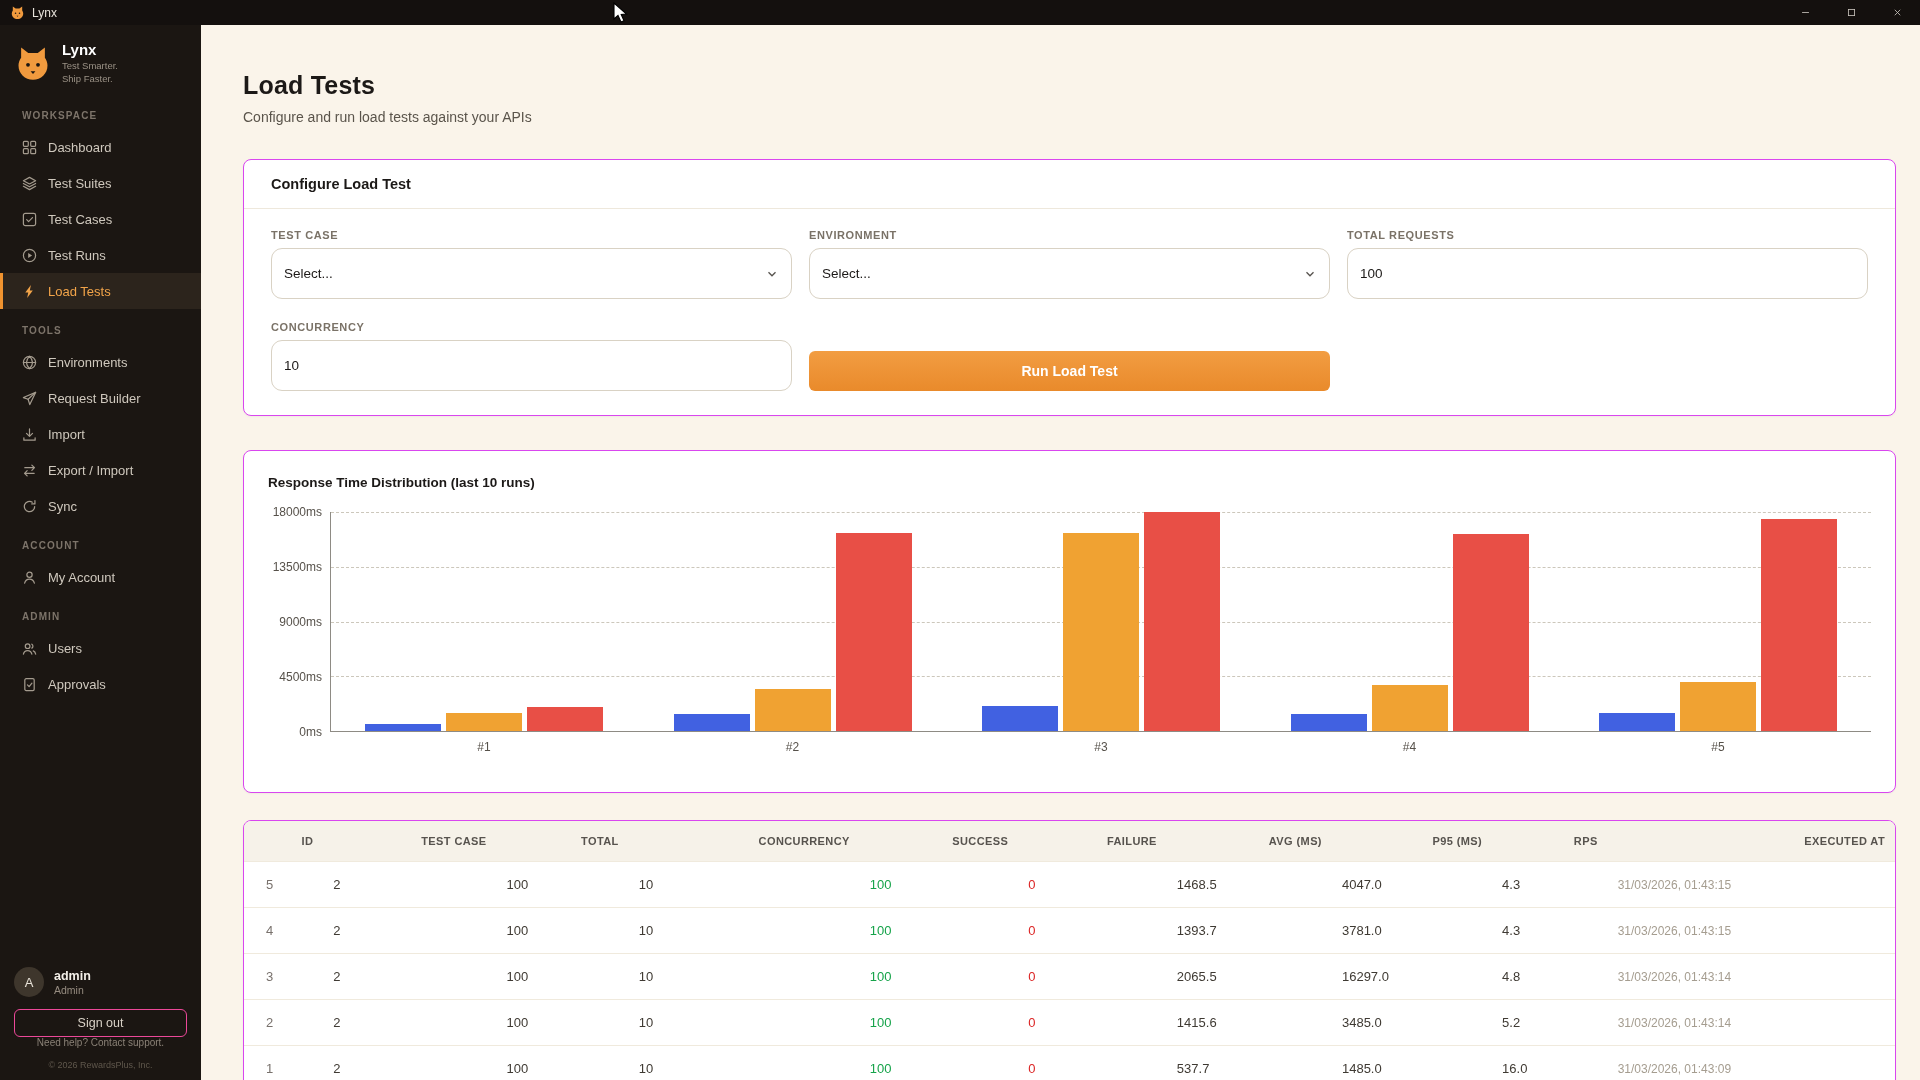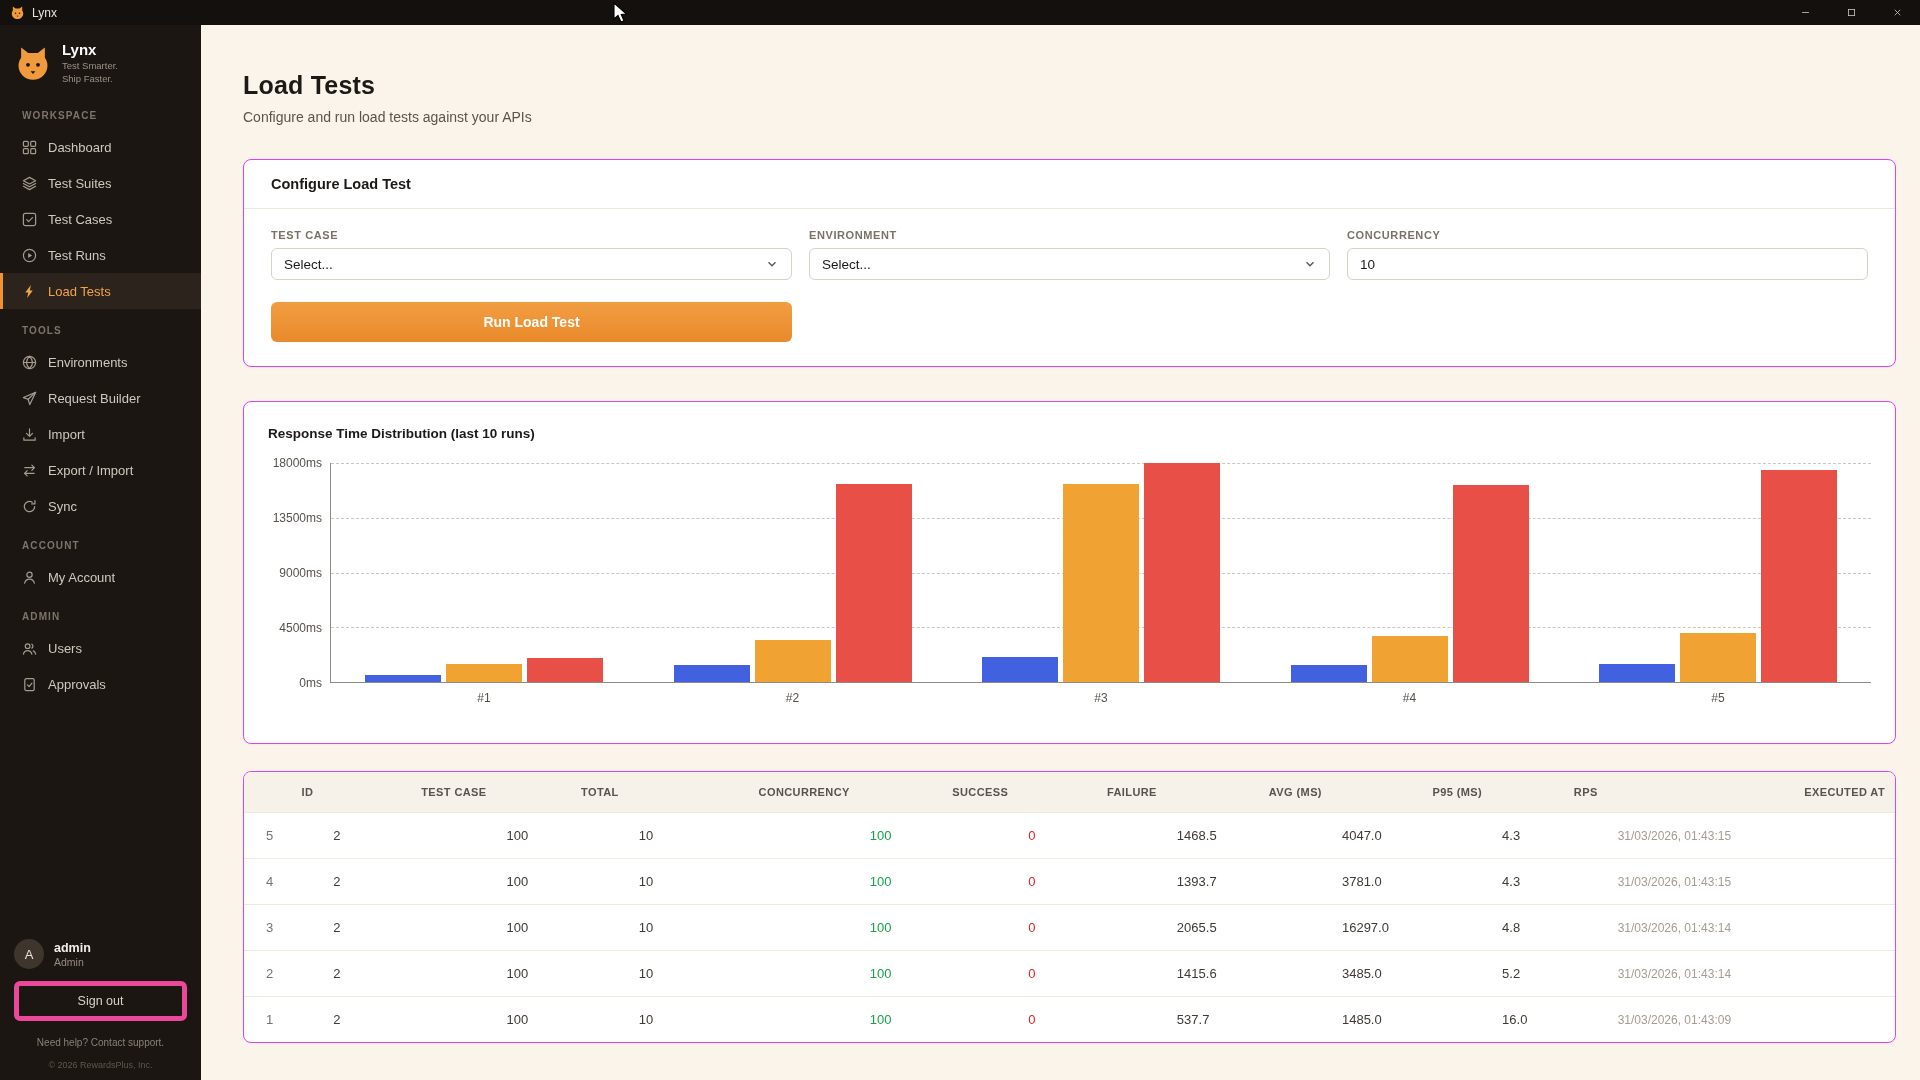--- a/index.html
+++ b/index.html
@@ -29,36 +29,36 @@
   .nav-icon{display:flex;color:#a49b8e}
   .nav-icon svg{width:15px;height:15px;fill:none;stroke:currentColor;stroke-width:1.3;stroke-linecap:round;stroke-linejoin:round}
   .nav-icon svg .fill{fill:currentColor;stroke:none}
   .nav-item.active{background:#2c241c;border-left-color:#f0932f;color:#f2a449}
   .nav-item.active .nav-icon{color:#f2a449}
   .sidebar-bottom{margin-top:auto;padding:14px 14px 10px}
   .user-row{display:flex;align-items:center;gap:10px;margin-bottom:12px}
   .avatar{width:30px;height:30px;border-radius:50%;background:#3e362c;color:#e8e2d8;font-size:13px;display:flex;align-items:center;justify-content:center}
   .user-name{font-size:12.5px;font-weight:bold;color:#f3efe8}
   .user-role{font-size:10.5px;color:#968c80;margin-top:1px}
-  .signout{width:100%;height:40px;background:transparent;border:5px solid #ec4899;border-radius:6px;color:#d9d2c7;font-size:12.5px;font-family:inherit;cursor:pointer}
-  .help{font-size:10px;color:#8a8176;text-align:center;margin-top:16px;cursor:pointer}
+  .signout{width:100%;height:28px;background:transparent;border:1px solid #ec4899;border-radius:6px;color:#d9d2c7;font-size:12.5px;font-family:inherit;cursor:pointer}
+  .help{font-size:10px;color:#8a8176;text-align:center;margin-top:0;cursor:pointer}
   .copyright{font-size:9px;color:#5f574c;text-align:center;margin-top:12px}
 
   
   h1{font-size:25px;color:#1c1917;letter-spacing:.2px;font-weight:bold}
   .subtitle{font-size:14px;color:#5a544b;margin-top:9px}
 
   
   .card{background:#fff;border:1px solid #d946ef;border-radius:8px;box-shadow:0 1px 2px rgba(0,0,0,.04)}
   .config-card{margin-top:34px}
   .card-header{padding:16px 27px;border-bottom:1px solid #eee8dc;font-size:14.5px;font-weight:bold;color:#1c1917}
   .card-body{padding:20px 27px 24px}
   .form-grid{display:grid;grid-template-columns:1fr 1fr 1fr;column-gap:17px;row-gap:22px}
   .field-label{display:block;font-size:11px;letter-spacing:.6px;color:#7a7267;font-weight:bold}
-  .select,.input{margin-top:7px;height:32px;border:1px solid #d9d2c4;border-radius:6px;background:#fff;font-size:13.5px;color:#1c1917;width:100%}
+  .select,.input{margin-top:7px;height:51px;border:1px solid #d9d2c4;border-radius:11px;background:#fff;font-size:13.5px;color:#1c1917;width:100%}
   .select{display:flex;align-items:center;justify-content:space-between;padding:0 12px;cursor:pointer}
   .chev{display:flex}
   .chev svg{width:14px;height:14px;stroke:#57534e;fill:none;stroke-width:1.5}
   .input{padding:0 12px;font-family:inherit;outline:none}
   .btn-field{display:flex;align-items:flex-end}
   .run-btn{width:100%;height:40px;border:none;border-radius:6px;background:linear-gradient(180deg,#f29d42,#e98a2b);color:#fff;font-size:14px;font-weight:bold;font-family:inherit;cursor:pointer}
 
   
   .chart-card{margin-top:34px;padding:24px 24px 26px}
   .chart-title{font-size:13.5px;font-weight:bold;color:#1c1917}
@@ -299,20 +299,24 @@
           <div class="select">
             <span>Select...</span>
             <span class="chev">
                 <svg viewBox="0 0 16 16">
                   <path d="M4 6l4 4 4-4"></path>
                 </svg>
               </span>
           </div>
         </div>
 
+        <div class="field">
+          <label class="field-label">TOTAL REQUESTS</label>
+          <input class="input" value="100" style="">
+        </div>
 
         <div class="field">
           <label class="field-label">CONCURRENCY</label>
           <input class="input" value="10" style="">
         </div>
 
 
         <div class="field btn-field">
           <button class="run-btn">Run Load Test</button>
         </div>

